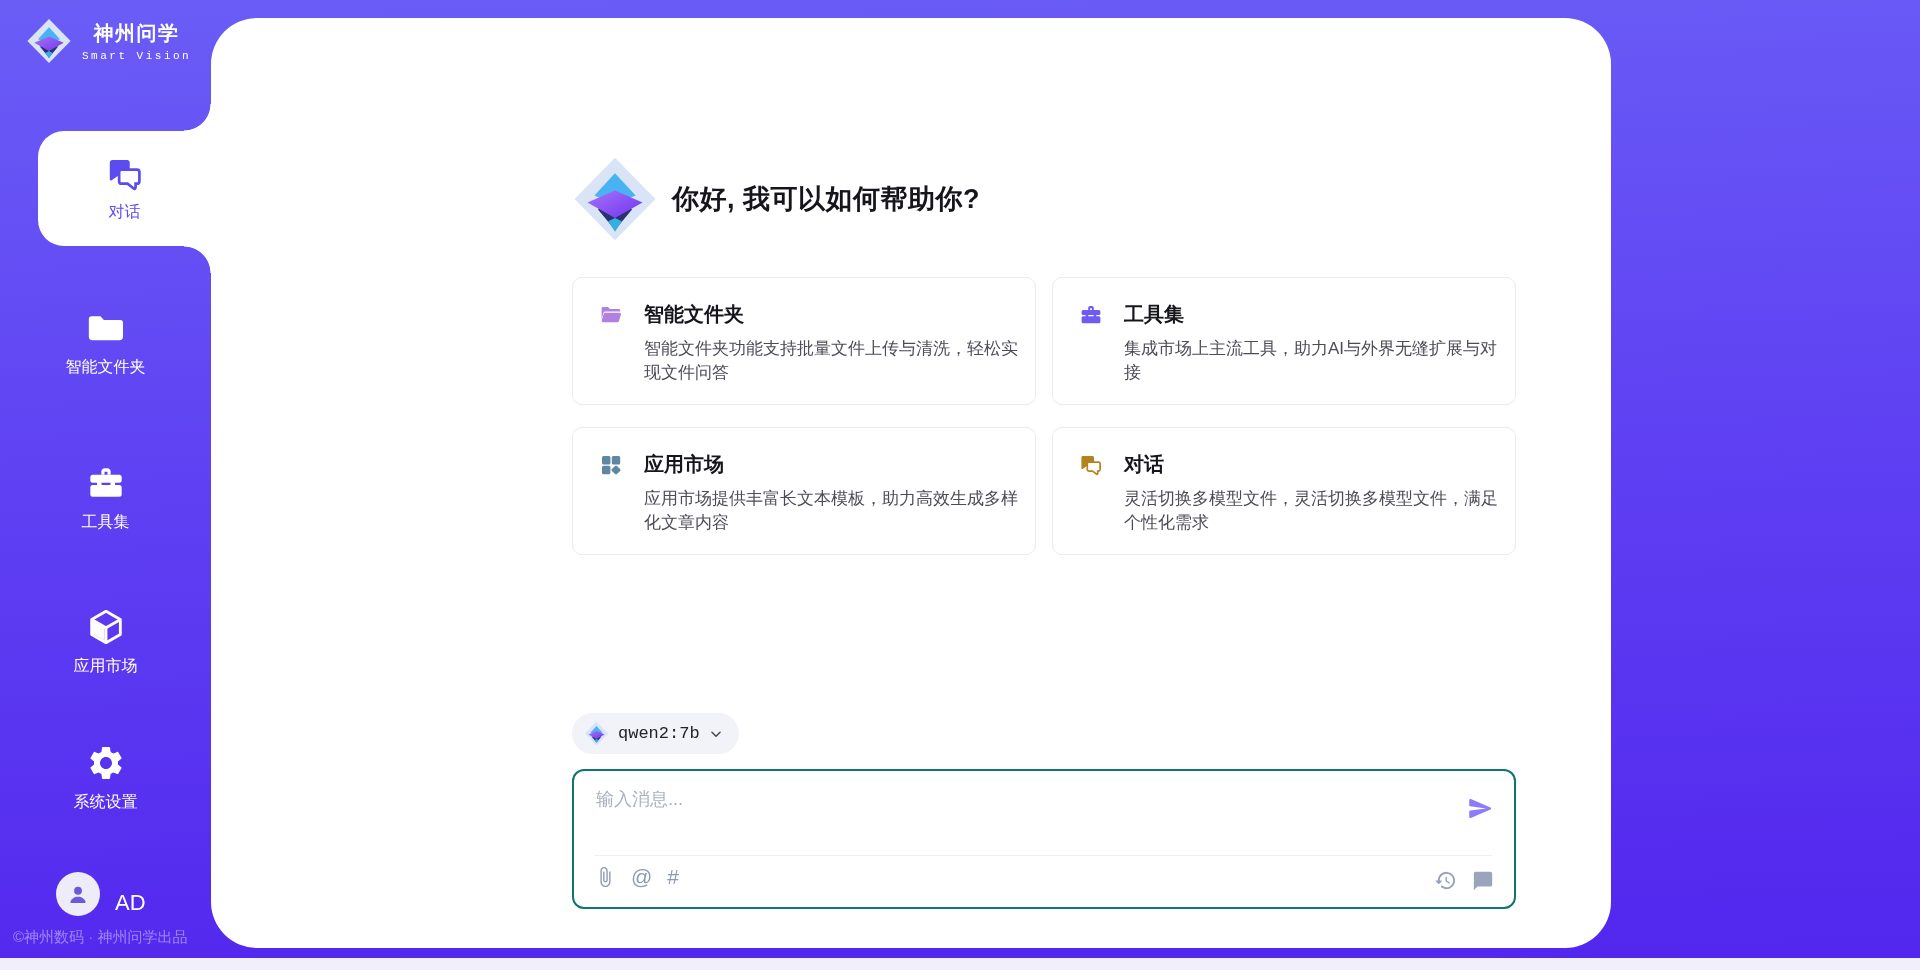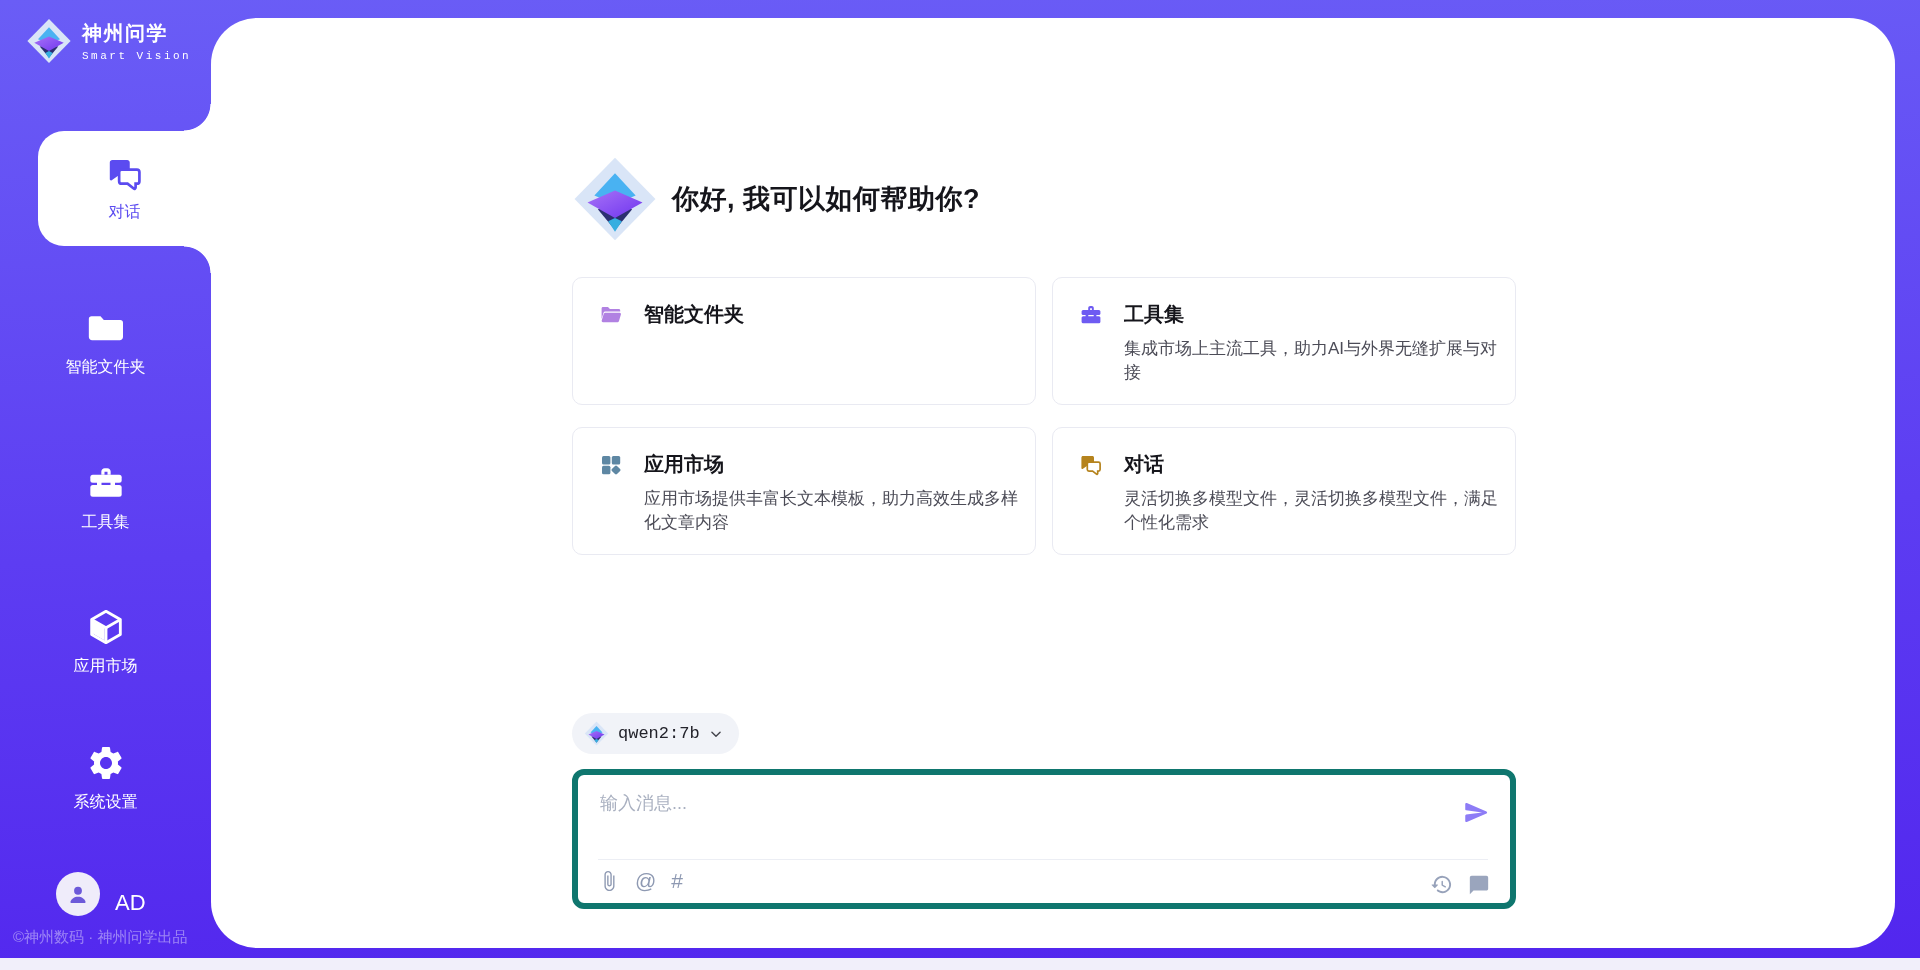--- a/index.html
+++ b/index.html
@@ -5,60 +5,60 @@
   html,body{margin:0;padding:0;}
   body{font-family:"Liberation Sans","DejaVu Sans",sans-serif;}
   .canvas{position:relative;width:1920px;height:970px;background:#f1effa;overflow:hidden;}
   .purple-bg{position:absolute;left:0;top:0;right:0;height:958px;
     background:linear-gradient(178deg,#6a5df6 0%,#5d3df2 55%,#5226ee 100%);}
 
   
   .sidebar{position:absolute;left:0;top:0;width:211px;height:958px;}
   .brand{position:absolute;left:26px;top:18px;display:flex;align-items:center;gap:10px;}
   .brand-text{display:flex;flex-direction:column;}
-  .brand-name{font-size:20px;font-weight:bold;color:#fff;letter-spacing:1.5px;}
+  .brand-name{font-size:20px;font-weight:bold;color:#fff;letter-spacing:1.5px;text-align:center;}
   .brand-sub{font-size:11px;color:#fff;letter-spacing:2.5px;margin-top:3px;font-family:Liberation Mono, monospace;}
 
   .nav-item{position:absolute;left:0;width:211px;display:flex;flex-direction:column;
     align-items:center;justify-content:center;color:#fff;cursor:pointer;}
   .nav-label{font-size:16px;margin-top:9px;}
   .nav-item.active{left:38px;width:173px;background:#fff;border-radius:26px 0 0 26px;color:#5b4bf0;}
   .flare{position:absolute;right:0;width:27px;height:27px;pointer-events:none;}
   .flare-top{top:-27px;background:radial-gradient(circle at 0 0,rgba(0,0,0,0) 26px,#fff 26.8px);}
   .flare-bottom{bottom:-27px;background:radial-gradient(circle at 0 100%,rgba(0,0,0,0) 26px,#fff 26.8px);}
 
   .user{position:absolute;left:56px;top:872px;display:flex;align-items:flex-end;gap:15px;cursor:pointer;}
   .user-circle{width:44px;height:44px;border-radius:50%;background:#efecfa;
     display:flex;align-items:center;justify-content:center;}
   .user-name{font-size:22px;color:#fff;}
   .copyright{position:absolute;left:13px;top:928px;font-size:15px;color:rgba(255,255,255,.42);white-space:nowrap;}
 
   
-  .main{position:absolute;left:211px;top:18px;width:1684px;height:930px;background:#fff;border-radius:46px;}
+  .main{position:absolute;left:211px;top:18px;width:1400px;height:930px;background:#fff;border-radius:46px;}
   .greeting{position:absolute;left:361px;top:138px;display:flex;align-items:center;gap:14px;}
   .greeting-title{font-size:27px;font-weight:bold;color:#15151b;letter-spacing:.5px;}
 
   .cards{position:absolute;left:361px;top:259px;display:grid;
     grid-template-columns:464px 464px;gap:22px 16px;}
   .card{height:128px;background:#fff;border:1px solid #e9eaf2;border-radius:10px;
     padding:23px 10px 0 26px;box-sizing:border-box;cursor:pointer;}
   .card-head{display:flex;align-items:center;gap:21px;}
   .card-title{font-size:20px;font-weight:bold;color:#15151b;}
   .card-desc{margin:9px 0 0 45px;font-size:17px;line-height:23.5px;color:#4c4c57;width:384px;}
   .ic-folder-open{color:#b181e2;}
   .ic-toolbox{color:#6e5bf2;}
   .ic-market{color:#5e87a3;}
   .ic-chat-gold{color:#b5831d;}
 
   .model{position:absolute;left:361px;top:695px;height:41px;display:inline-flex;align-items:center;
     gap:9px;padding:0 16px 0 12px;background:#f1f3f8;border-radius:21px;cursor:pointer;}
   .model-label{font-size:17px;color:#23232b;font-family:Liberation Mono, monospace;}
 
   .composer{position:absolute;left:361px;top:751px;width:944px;height:140px;background:#fff;
-    border:6px solid #0f766e;border-radius:12px;box-sizing:border-box;}
+    border:2px solid #0f766e;border-radius:12px;box-sizing:border-box;}
   .composer textarea{position:absolute;left:20px;top:14px;width:840px;height:58px;border:none;
     outline:none;resize:none;font-family:"Liberation Sans","DejaVu Sans",sans-serif;
     font-size:18px;color:#333;background:transparent;}
   .composer textarea::placeholder{color:#a9b0c0;}
   .send-btn{position:absolute;right:20px;top:23px;width:28px;height:28px;cursor:pointer;border:none;
     background:transparent;padding:0;display:flex;align-items:center;justify-content:center;}
   .composer-divider{position:absolute;left:20px;right:22px;top:84px;height:1px;background:#eceef4;}
   .tools-left{position:absolute;left:20px;top:95px;display:flex;gap:15px;align-items:center;color:#8e99b2;}
   .tools-right{position:absolute;right:20px;top:98px;display:flex;gap:15px;align-items:center;color:#97a2ba;}
   .tool-btn{display:flex;align-items:center;justify-content:center;cursor:pointer;border:none;
@@ -177,20 +177,21 @@
       <div class="card">
         <div class="card-head">
           <svg class="ic-folder-open" width="24" height="24" viewBox="0 0 24 24">
             <g fill="currentColor">
               <path d="M2.6 5.4c0-.8.6-1.4 1.4-1.4h5l1.9 1.9h8.9c.8 0 1.4.6 1.4 1.4v1.3H6.3c-.9 0-1.7.6-1.9 1.5L2.6 16z"></path>
               <path d="M6.5 9.8h14.1c.9 0 1.6.9 1.3 1.8l-1.9 6.3c-.2.8-1 1.4-1.9 1.4H4c-.9 0-1.5-.9-1.3-1.7l1.9-6.4c.2-.8 1-1.4 1.9-1.4z"></path>
             </g>
           </svg>
           <span class="card-title">智能文件夹</span>
         </div>
+        <div class="card-desc">智能文件夹功能支持批量文件上传与清洗，轻松实现文件问答</div>
       </div>
 
       <div class="card">
         <div class="card-head">
           <svg class="ic-toolbox" width="24" height="24" viewBox="0 0 24 24">
             <g fill="currentColor">
               <path d="M9.2 7V5.1c0-1.1.9-2 2-2h1.6c1.1 0 2 .9 2 2V7h-1.9V5.2h-1.8V7z"></path>
               <rect x="2.6" y="7" width="18.8" height="4.9" rx="1.5"></rect>
               <rect x="2.6" y="13.2" width="18.8" height="7" rx="1.5"></rect>
               <rect x="6.6" y="10.3" width="2.7" height="4.6" rx="0.9"></rect>

